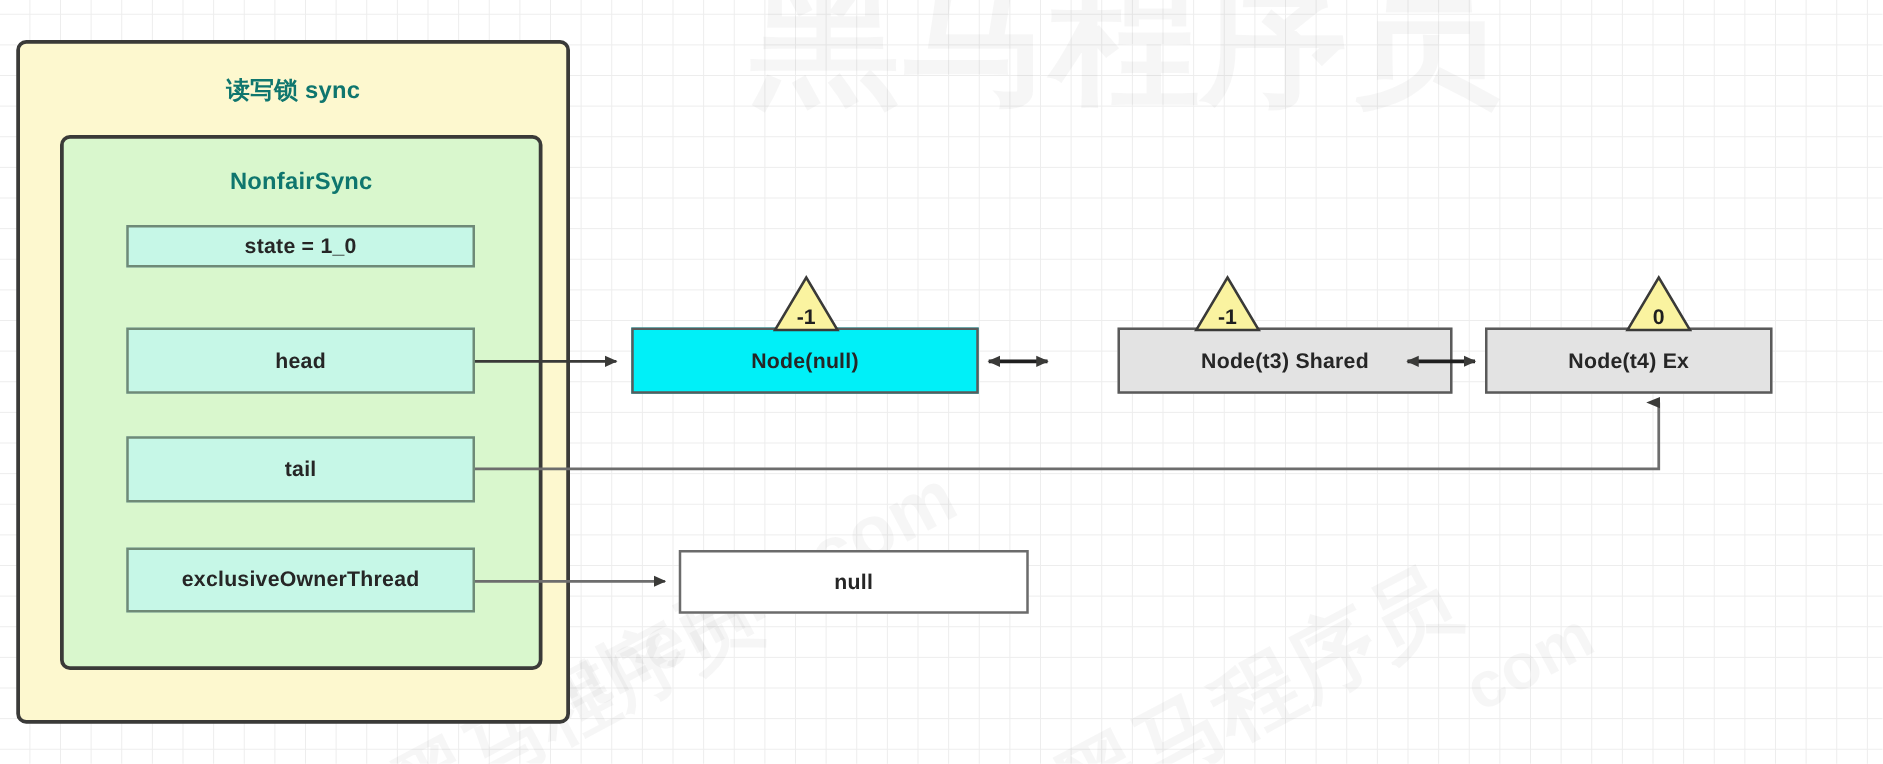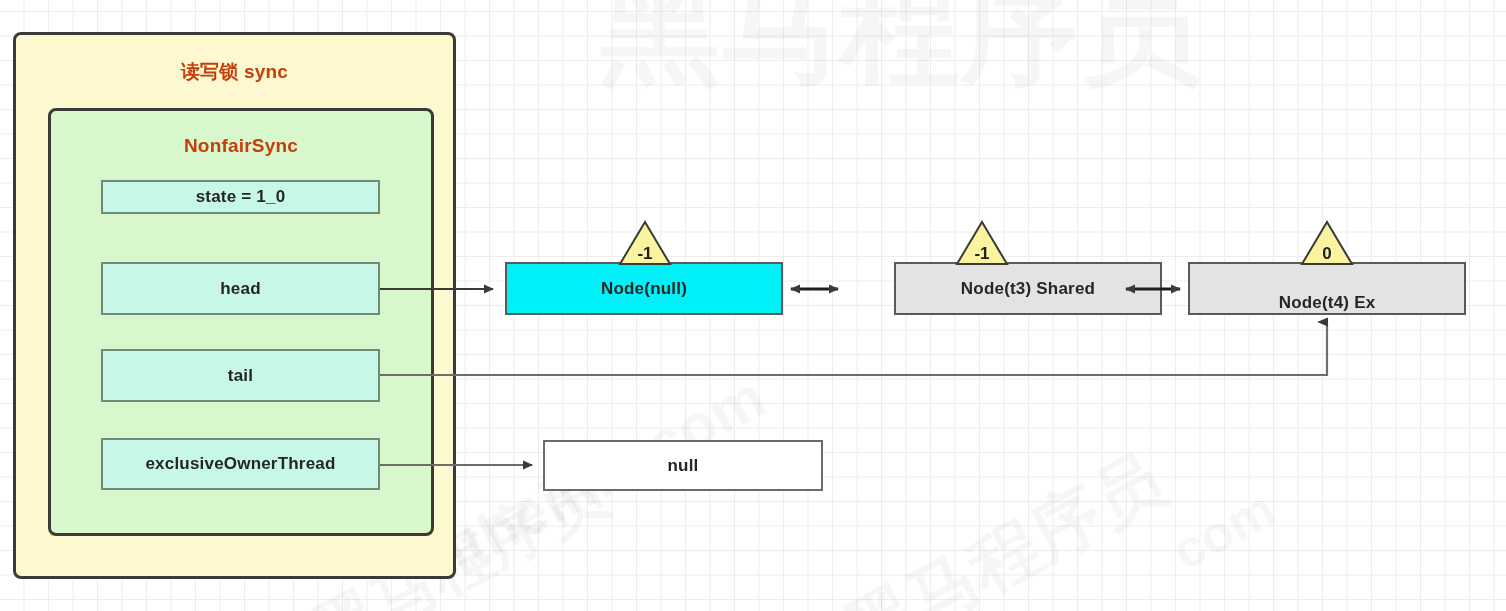--- a/index.html
+++ b/index.html
@@ -54,21 +54,21 @@
     border: 3px solid #3a3a38;
     border-radius: 8px;
     background: #d9f7cd;
     align-items: flex-start;
     justify-content: center;
   }
   .panel-title {
     margin-top: 24px;
     font-size: 19px;
     font-weight: bold;
-    color: #c2410c;
+    color: #0f766e;
   }
   .field-box {
     background: #c6f7e7;
     border: 2px solid #6f8a77;
     font-size: 17px;
   }
   .node-box {
     border: 2px solid #5a5a5a;
     font-size: 17px;
   }
@@ -146,21 +146,21 @@
 
 
   <div class="box node-box node-head" style="left:505px; top:262px; width:278px; height:53px;">
     <span>Node(null)</span>
   </div>
 
   <div class="box node-box node-gray" style="left:846px; top:262px; width:268px; height:53px;margin-left:48px;">
     <span>Node(t3) Shared</span>
   </div>
 
-  <div class="box node-box node-gray" style="left:1188px; top:262px; width:278px; height:53px;align-items:flex-end;">
+  <div class="box node-box node-gray" style="left:1188px; top:262px; width:230px; height:53px;">
     <span>Node(t4) Ex</span>
   </div>
 
   <div class="badge" style="left:618px; top:220px;">
     <svg viewBox="0 0 54 46">
       <polygon points="27,2 52,44 2,44" fill="#faf3a0" stroke="#3a3a38" stroke-width="2"></polygon>
     </svg>
     <span>-1</span>
   </div>
 

